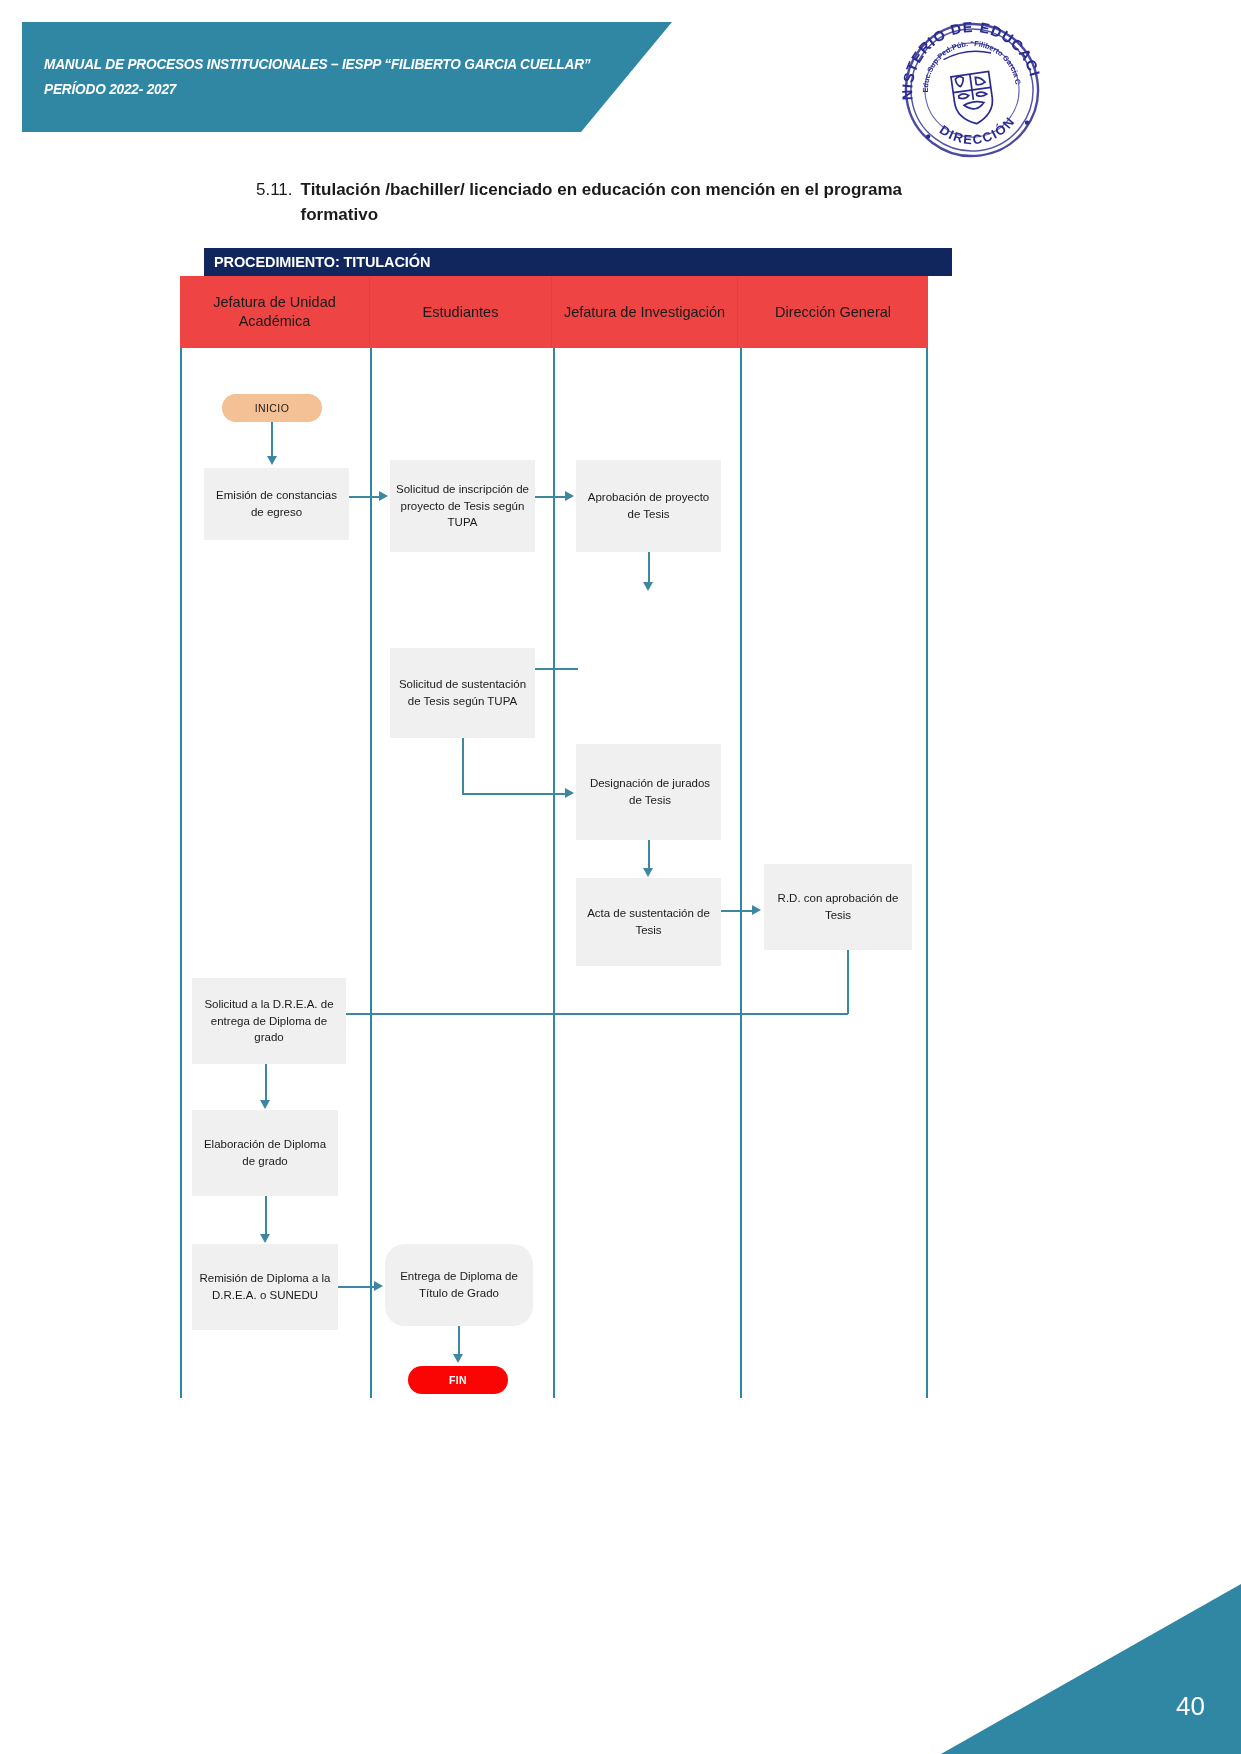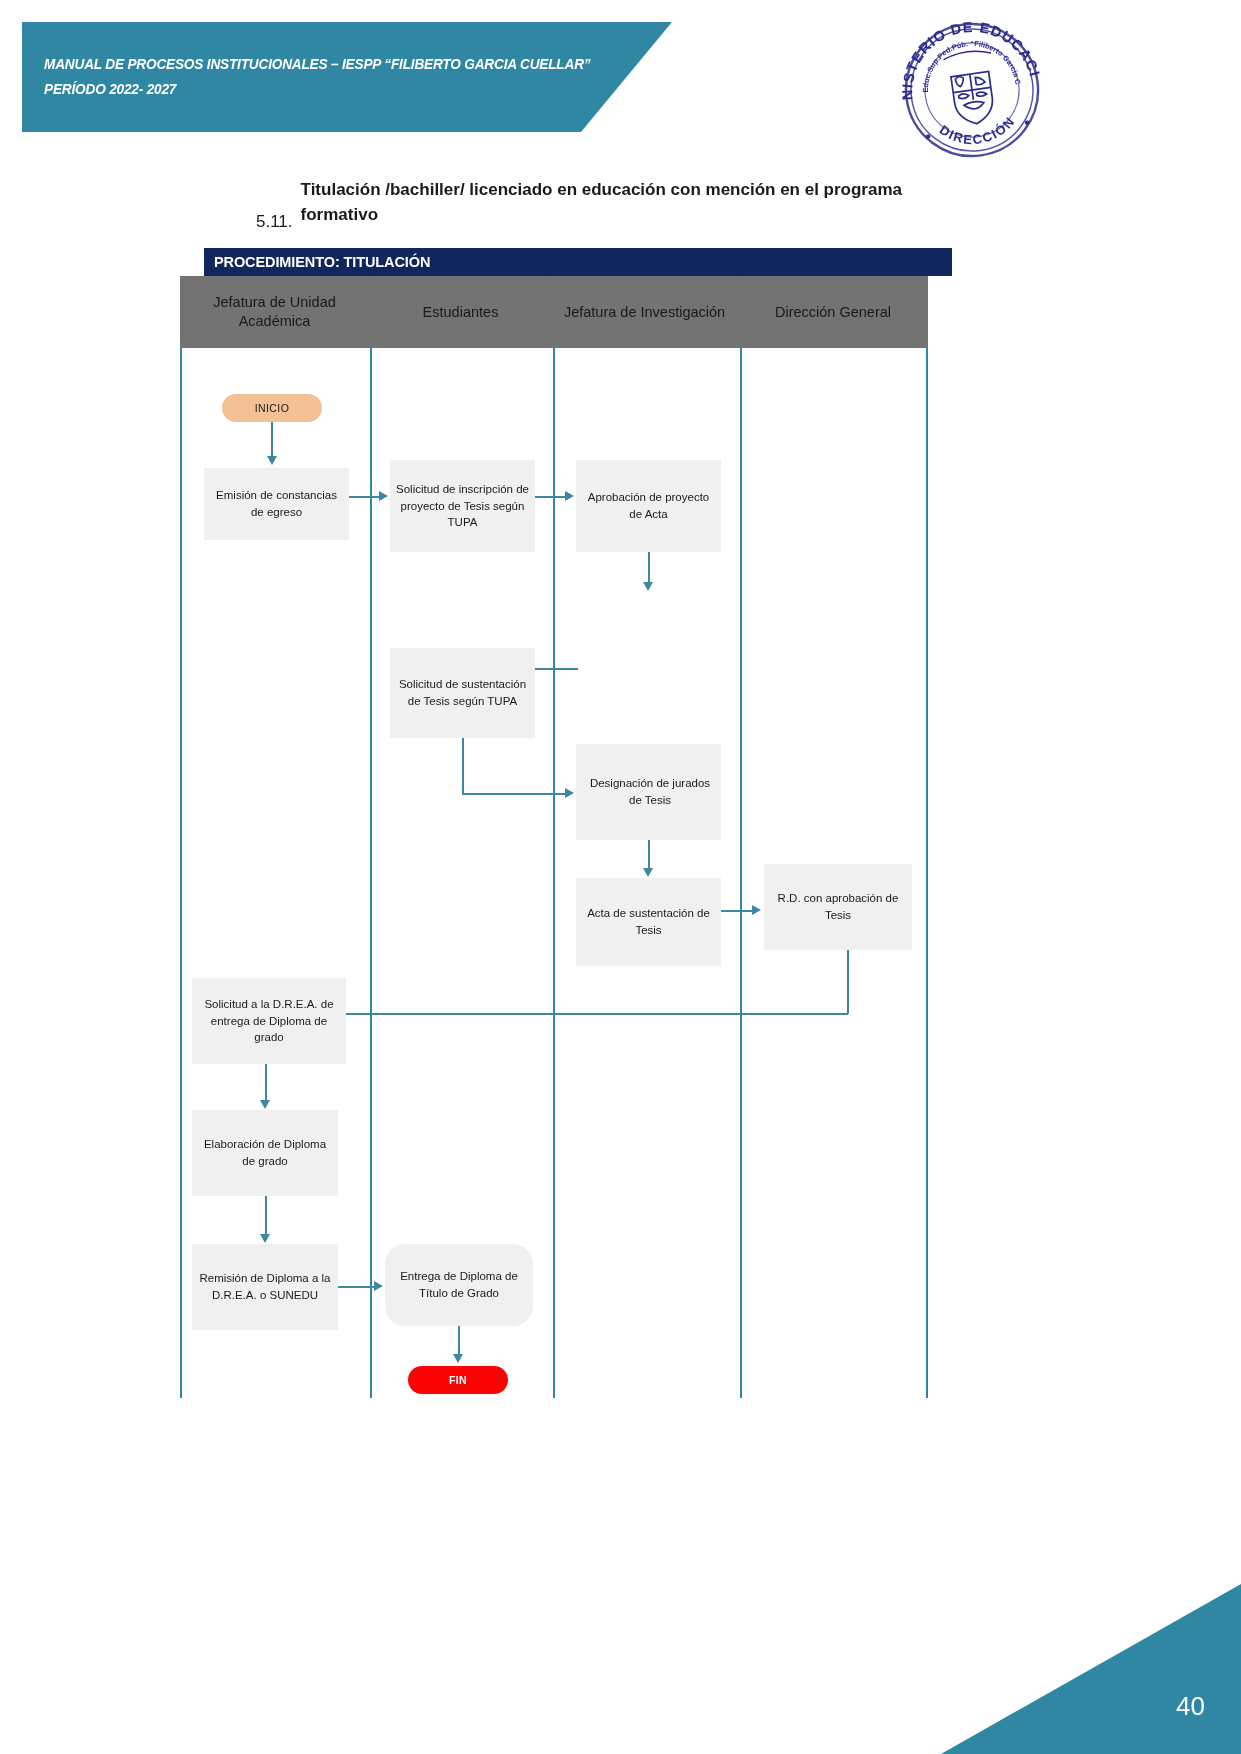--- a/index.html
+++ b/index.html
@@ -51,21 +51,21 @@
     left: 256px; top: 178px;
     width: 700px;
     font-size: 17px;
     line-height: 1.45;
     color: #1a1a1a;
     font-weight: bold;
     display: flex;
     gap: 8px;
     align-items: flex-start;
   }
-  #section-number { font-weight: normal; flex: 0 0 auto; margin-top: 32px; }
+  #section-number { font-weight: normal; flex: 0 0 auto; }
   #section-heading-text { font-weight: bold; }
 
   
   #flowchart {
     position: absolute;
     left: 180px; top: 248px;
     width: 748px; height: 1150px;
   }
   #proc-title-bar {
     position: absolute;
@@ -79,21 +79,21 @@
     align-items: center;
     padding-left: 10px;
     letter-spacing: -0.1px;
     margin-left: 24px;
   }
   #lane-headers {
     position: absolute;
     left: 0; top: 28px;
     width: 748px; height: 72px;
     display: flex;
-    background: #737373;
+    background: #ef4444;
   }
   .lane-header {
     display: flex;
     align-items: center;
     justify-content: center;
     text-align: center;
     font-size: 14.5px;
     color: #1a1a1a;
     line-height: 1.3;
     border-right: 1.5px solid #3087a3;
@@ -265,21 +265,21 @@
     <div class="lane-divider" style="left:746px;"></div>
 
     <div class="terminator term-inicio" style="left:42px; top:46px; width:100px; height:28px;">INICIO</div>
     <div class="conn conn-v" style="left:91px; top:74px; height:38px;"></div>
     <div class="arrow arrow-down" style="left:86.5px; top:108px;"></div>
 
     <div class="node" style="left:24px; top:120px; width:145px; height:72px;">Emisión de constancias de egreso</div>
 
     <div class="node" style="left:210px; top:112px; width:145px; height:92px;">Solicitud de inscripción de proyecto de Tesis según TUPA</div>
 
-    <div class="node" style="left:396px; top:112px; width:145px; height:92px;">Aprobación de proyecto de Acta</div>
+    <div class="node" style="left:396px; top:112px; width:145px; height:92px;">Aprobación de proyecto de Tesis</div>
 
     <div class="conn conn-h" style="left:169px; top:148px; width:32px;"></div>
     <div class="arrow arrow-right" style="left:199px; top:143px;"></div>
 
     <div class="conn conn-h" style="left:355px; top:148px; width:32px;"></div>
     <div class="arrow arrow-right" style="left:385px; top:143px;"></div>
 
     <div class="conn conn-v" style="left:468px; top:204px; height:34px;"></div>
     <div class="arrow arrow-down" style="left:463px; top:234px;"></div>
 

